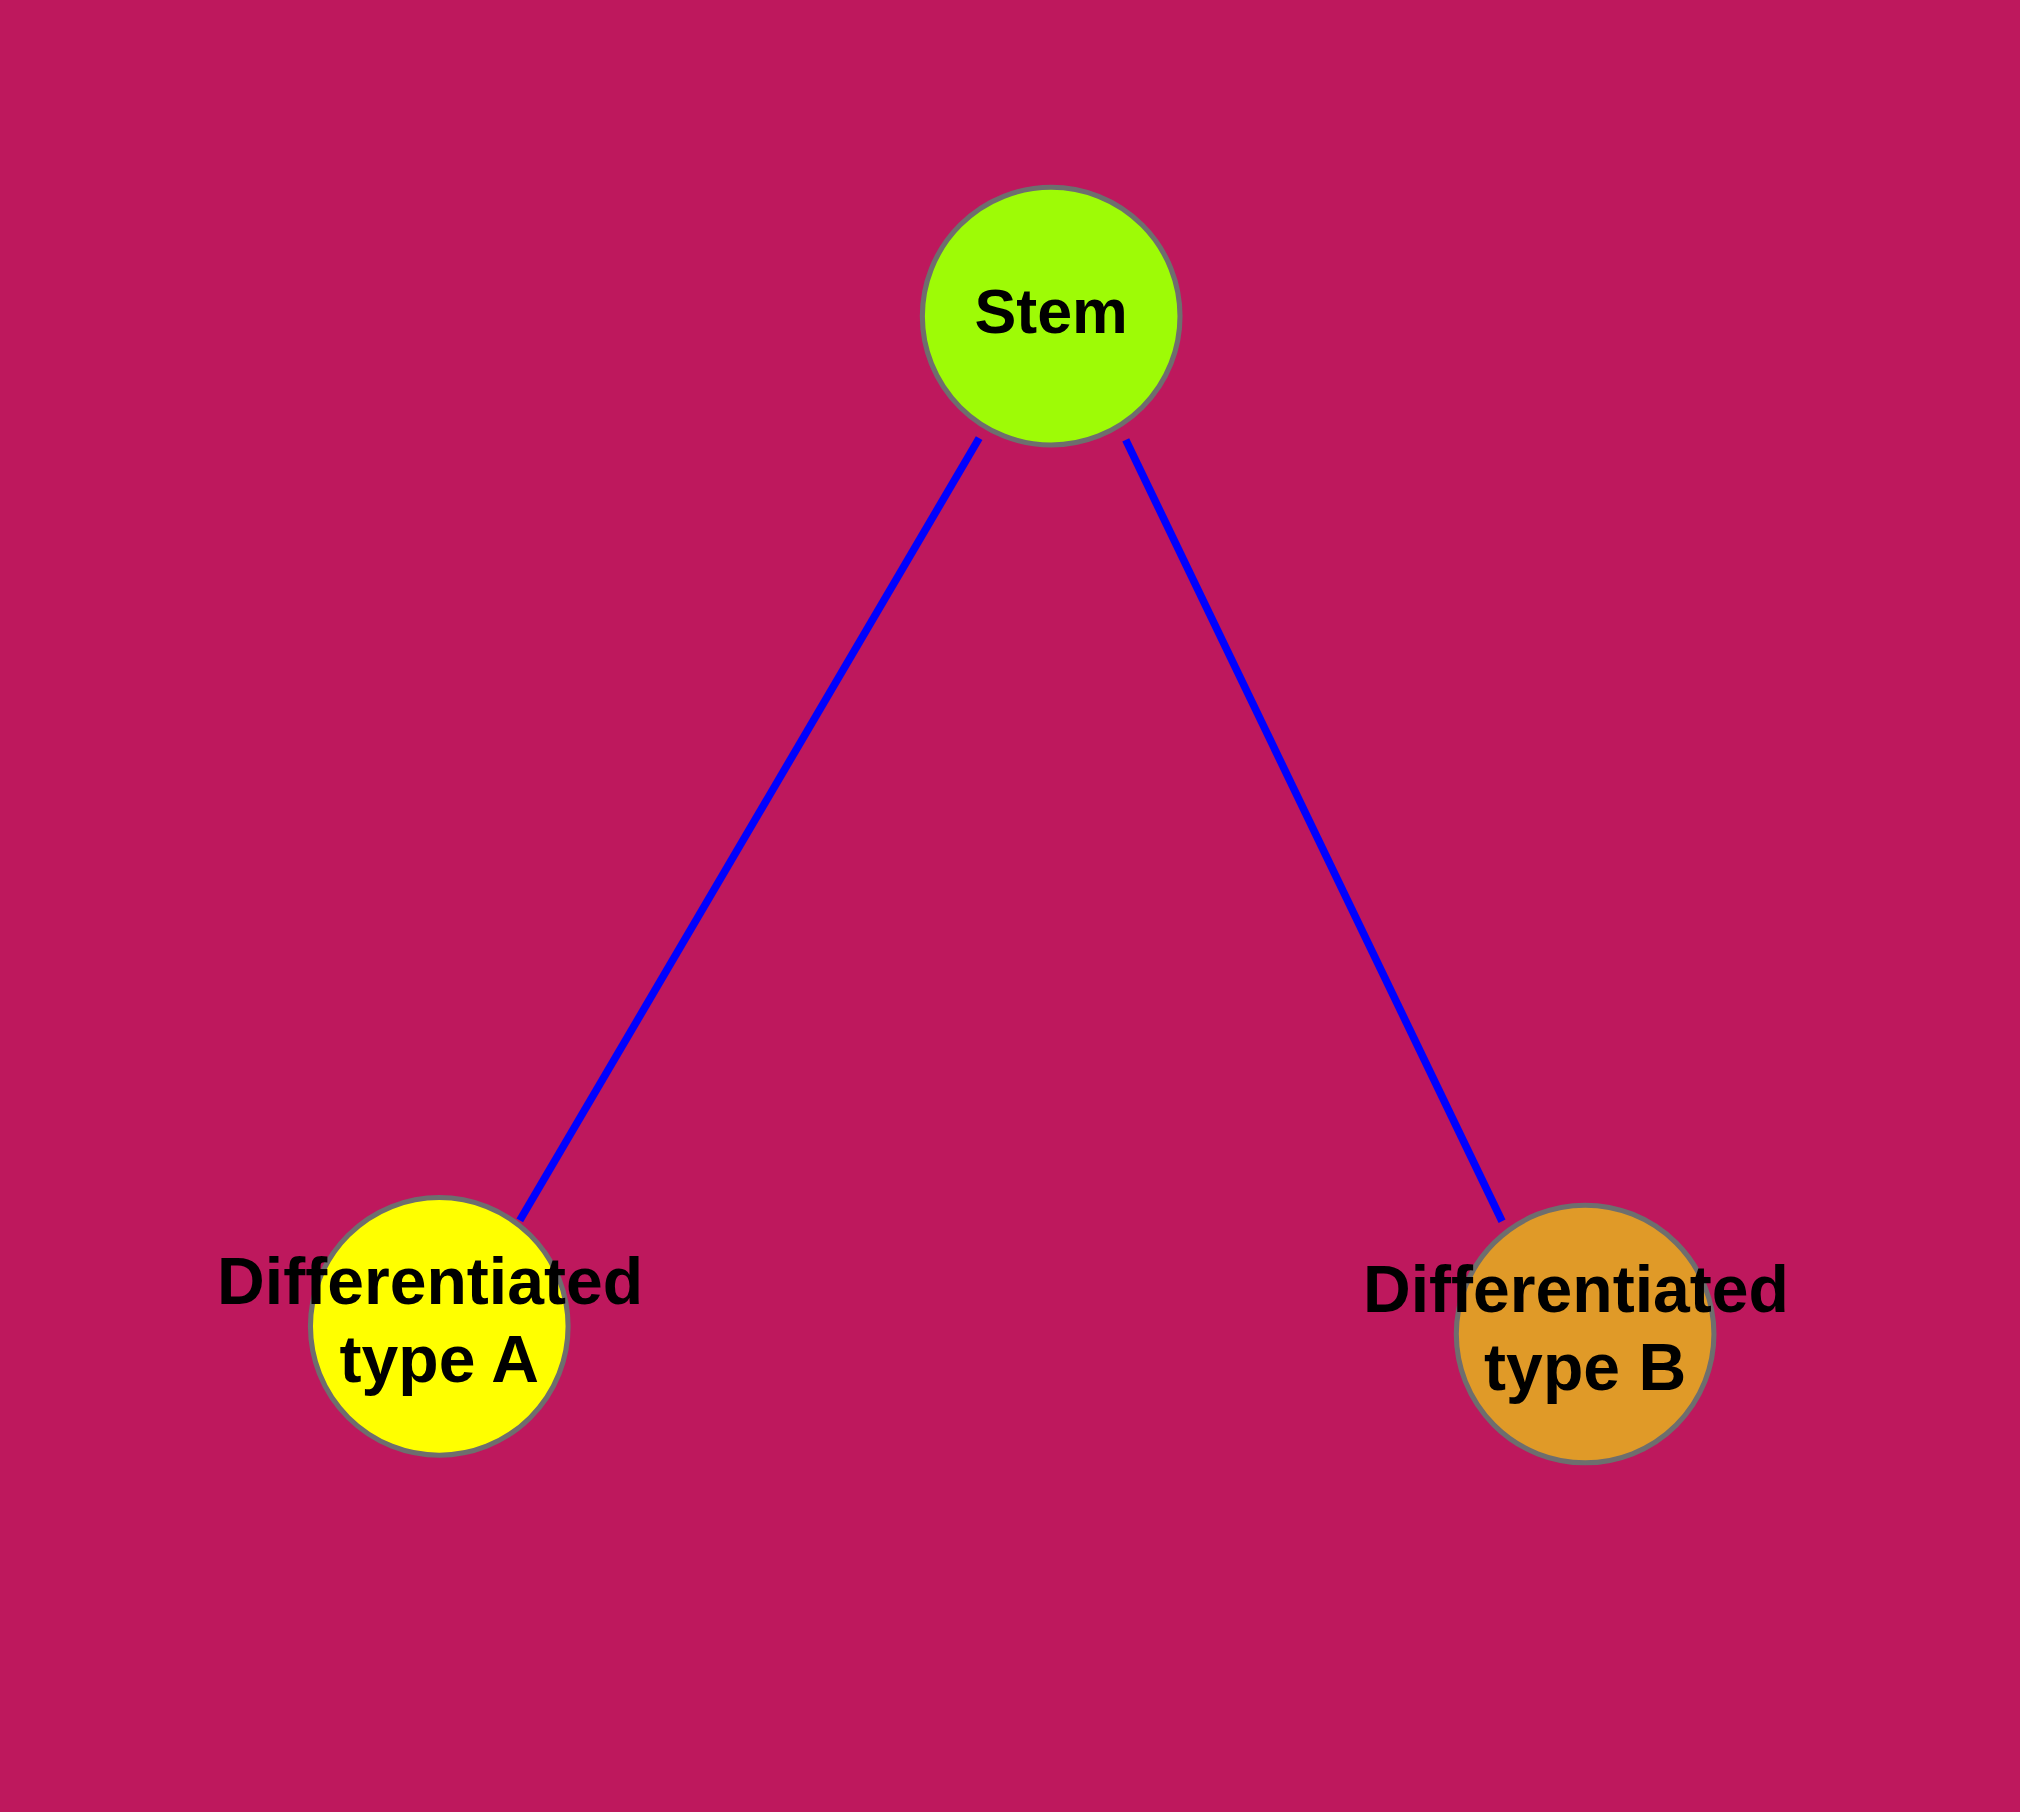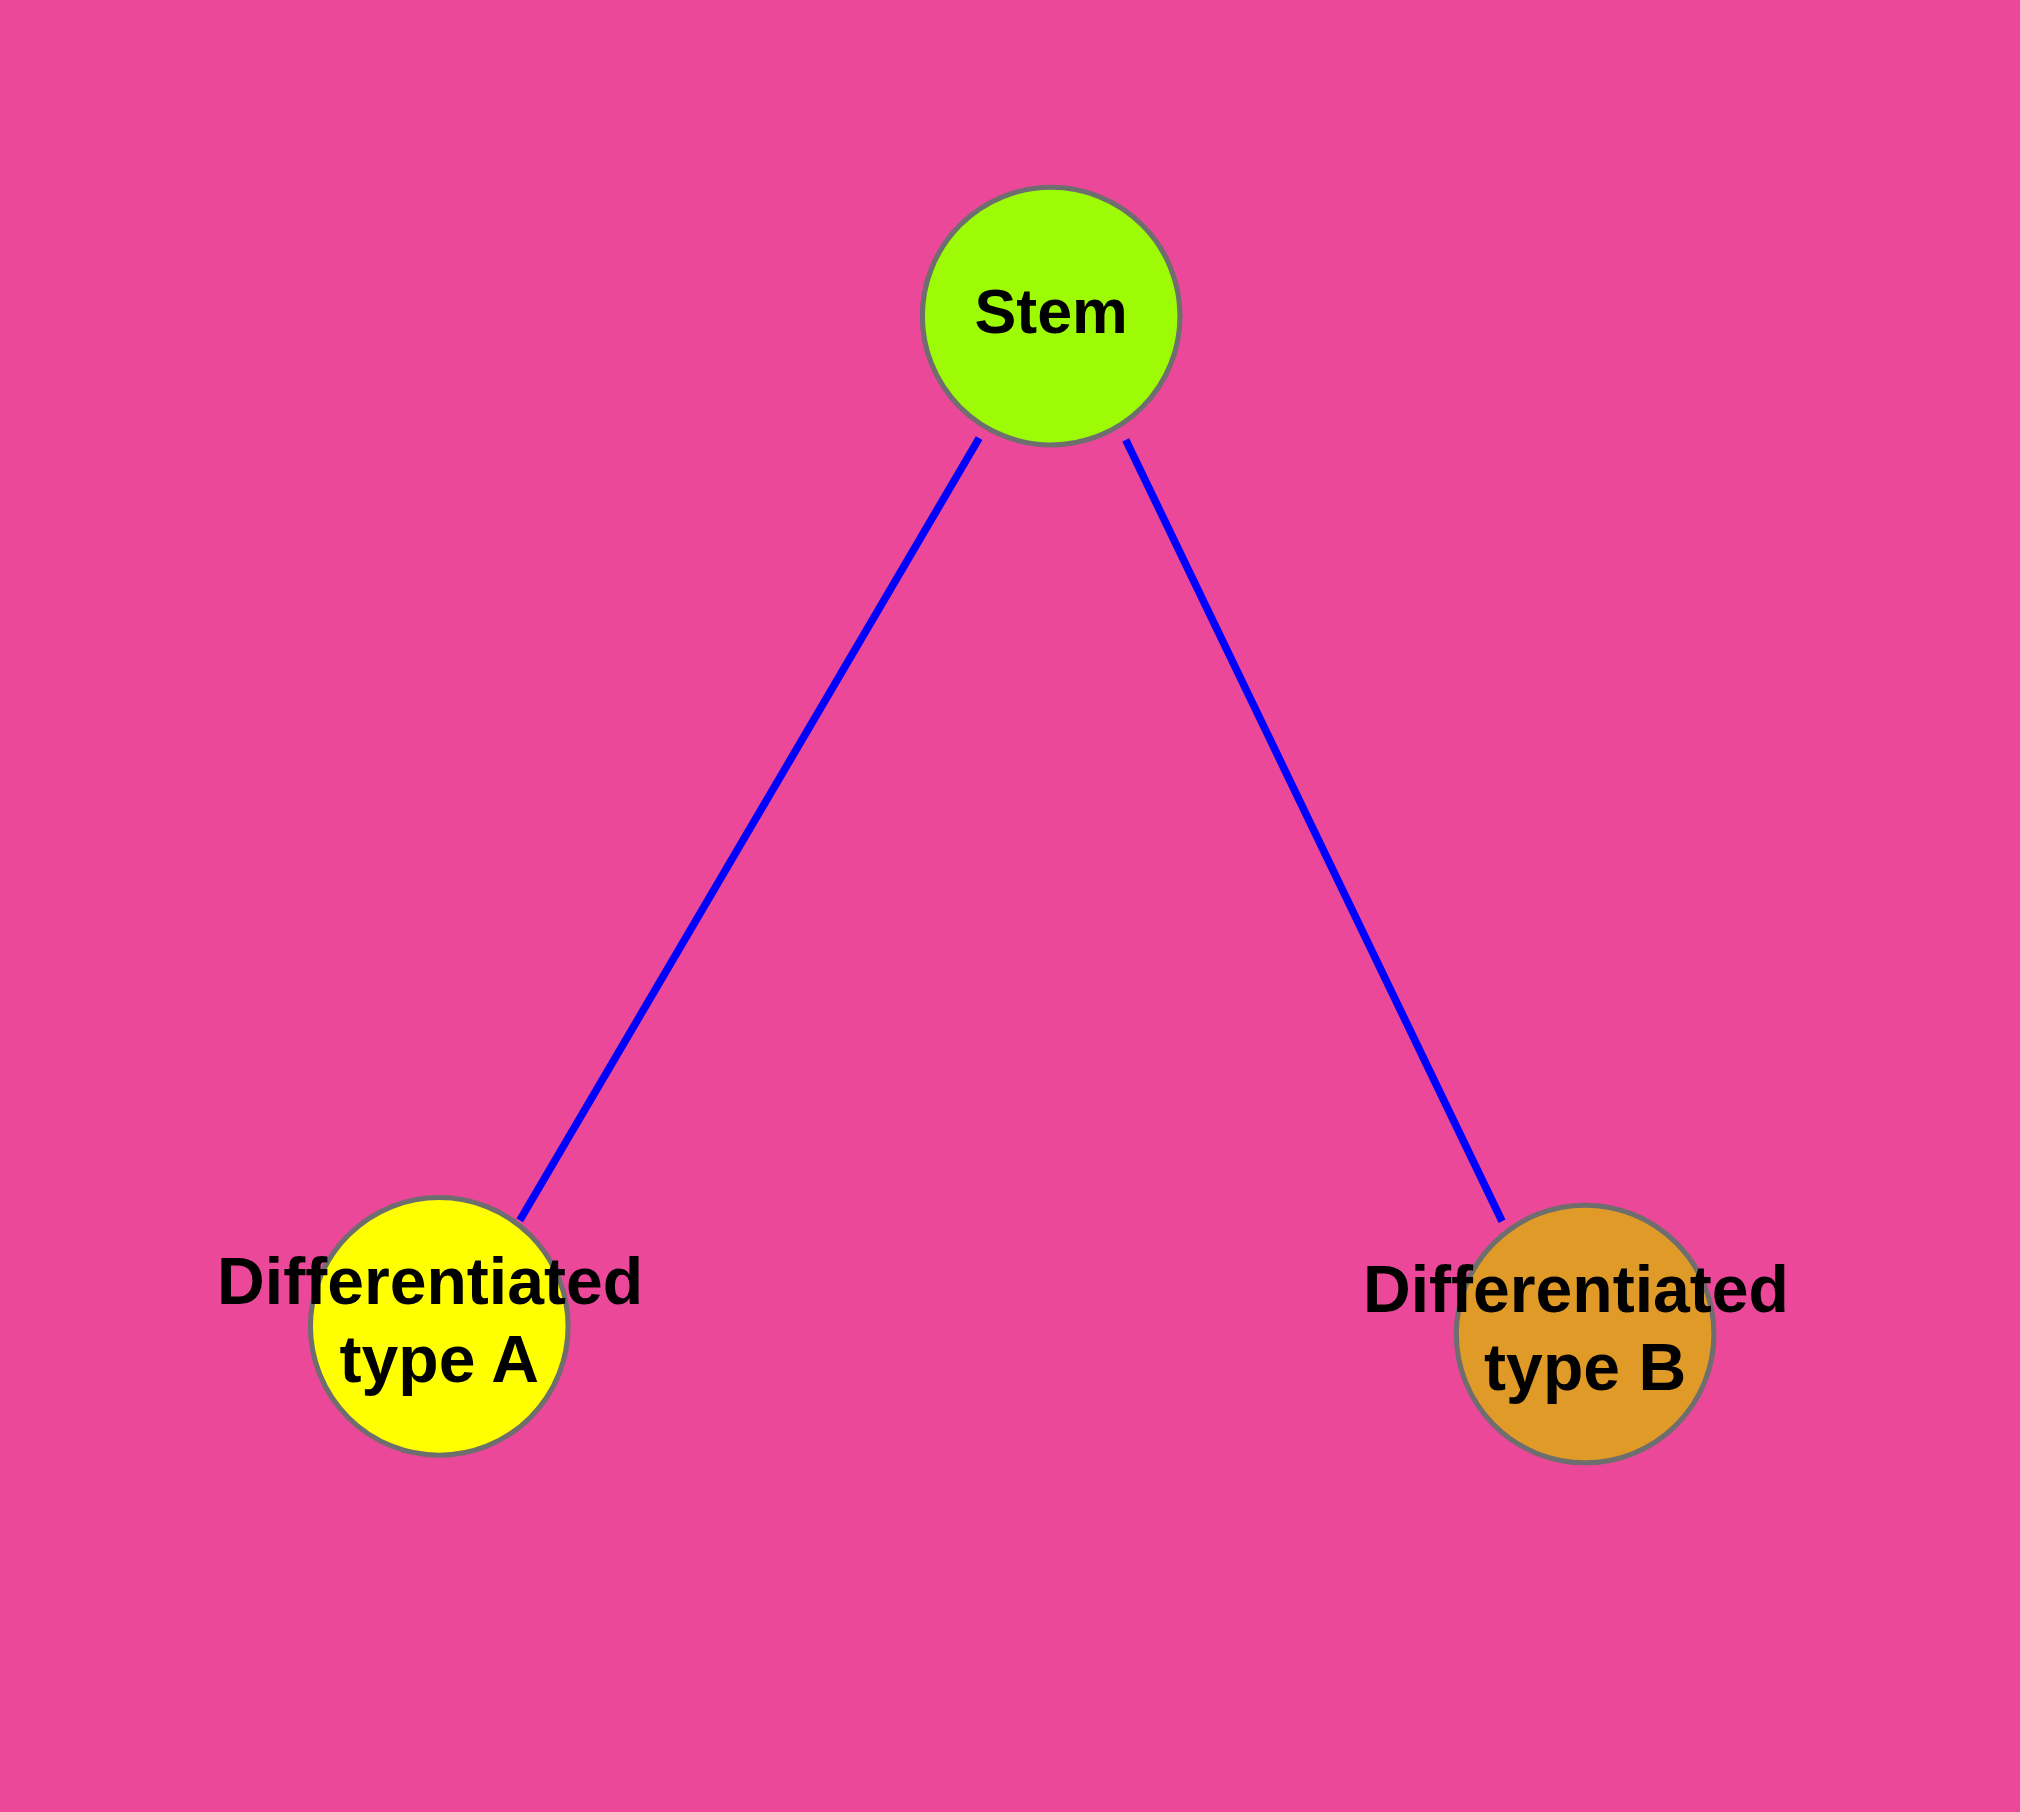--- a/index.html
+++ b/index.html
@@ -10,21 +10,21 @@
   body {
     width: 2021px;
     height: 1812px;
     overflow: hidden;
     font-family: "Liberation Sans", sans-serif;
   }
   #graph-canvas {
     position: relative;
     width: 2021px;
     height: 1812px;
-    background: #ec4899;
+    background: #be185d;
   }
   #graph-svg {
     position: absolute;
     top: 0;
     left: 0;
     width: 2021px;
     height: 1812px;
     display: block;
   }
   .edge-line {

